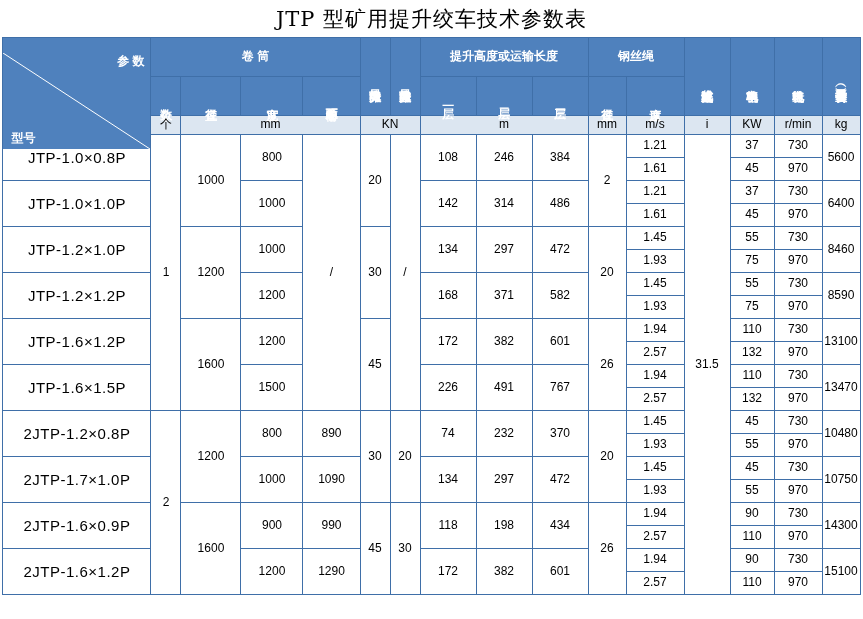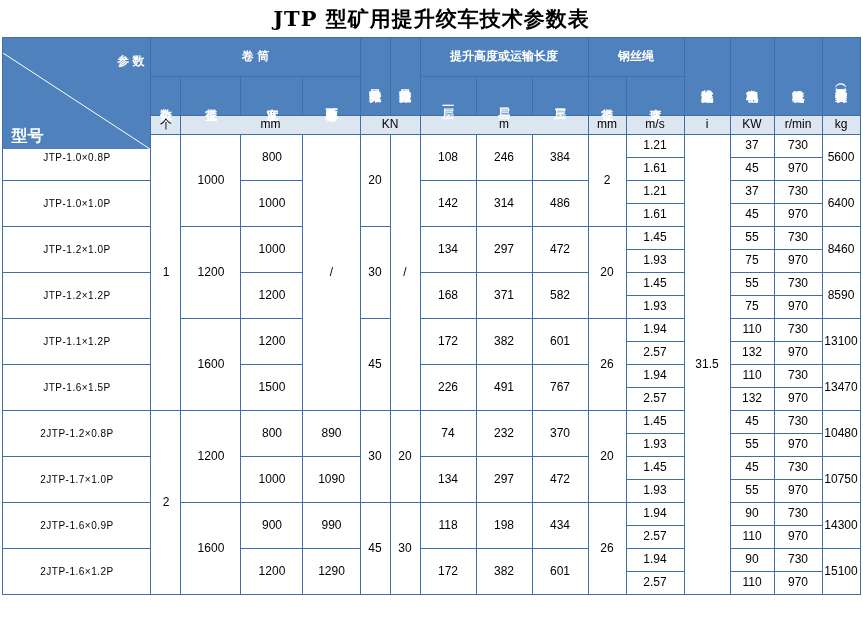--- a/index.html
+++ b/index.html
@@ -7,21 +7,21 @@
     width:863px;height:619px;
     background:#ffffff;
     font-family:"Liberation Sans","DejaVu Sans",sans-serif;
     color:#000;
     overflow:hidden;
   }
   .page{position:relative;width:863px;height:619px;}
   .title{
     text-align:center;
     font-size:21px;
-    font-weight:bold;
+    font-weight:normal;
     letter-spacing:1px;
     padding-top:5px;
     padding-bottom:4px;
     font-family:"DejaVu Serif","Liberation Serif",serif;
   }
   table{
     border-collapse:collapse;
     width:857px;
     margin:0 auto;
     table-layout:fixed;
@@ -53,34 +53,34 @@
     text-orientation:upright;
     display:inline-block;
     line-height:1.05;
     letter-spacing:0px;
   }
   tbody td{
     background:#ffffff;
     height:22px;
   }
   tbody td.model{
-    font-size:10px;
+    font-size:15px;
     letter-spacing:0.5px;
   }
   .corner{
     position:relative;
     background:#4f81bd;
     height:100%;
     margin-top:29px;
   }
   .corner .p1{
     position:absolute;top:2px;right:6px;font-weight:bold;font-size:12px;
   }
   .corner .p2{
-    position:absolute;bottom:3px;left:8px;font-weight:bold;font-size:16px;
+    position:absolute;bottom:3px;left:8px;font-weight:bold;font-size:12px;
   }
   .corner .slash{
     position:absolute;top:0;left:0;width:100%;height:100%;
   }
   .slash line{stroke:#ffffff;stroke-width:1;}
 </style>
 </head>
 <body>
 
 <div class="page">
@@ -226,21 +226,21 @@
         <td>730</td>
         <td rowspan="2">8590</td>
       </tr>
       <tr>
         <td>1.93</td>
         <td>75</td>
         <td>970</td>
       </tr>
 
       <tr>
-        <td class="model" rowspan="2">JTP-1.1×1.2P</td>
+        <td class="model" rowspan="2">JTP-1.6×1.2P</td>
         <td rowspan="4">1600</td>
         <td rowspan="2">1200</td>
         <td rowspan="4">45</td>
         <td rowspan="2">172</td>
         <td rowspan="2">382</td>
         <td rowspan="2">601</td>
         <td rowspan="4">26</td>
         <td>1.94</td>
         <td>110</td>
         <td>730</td>

